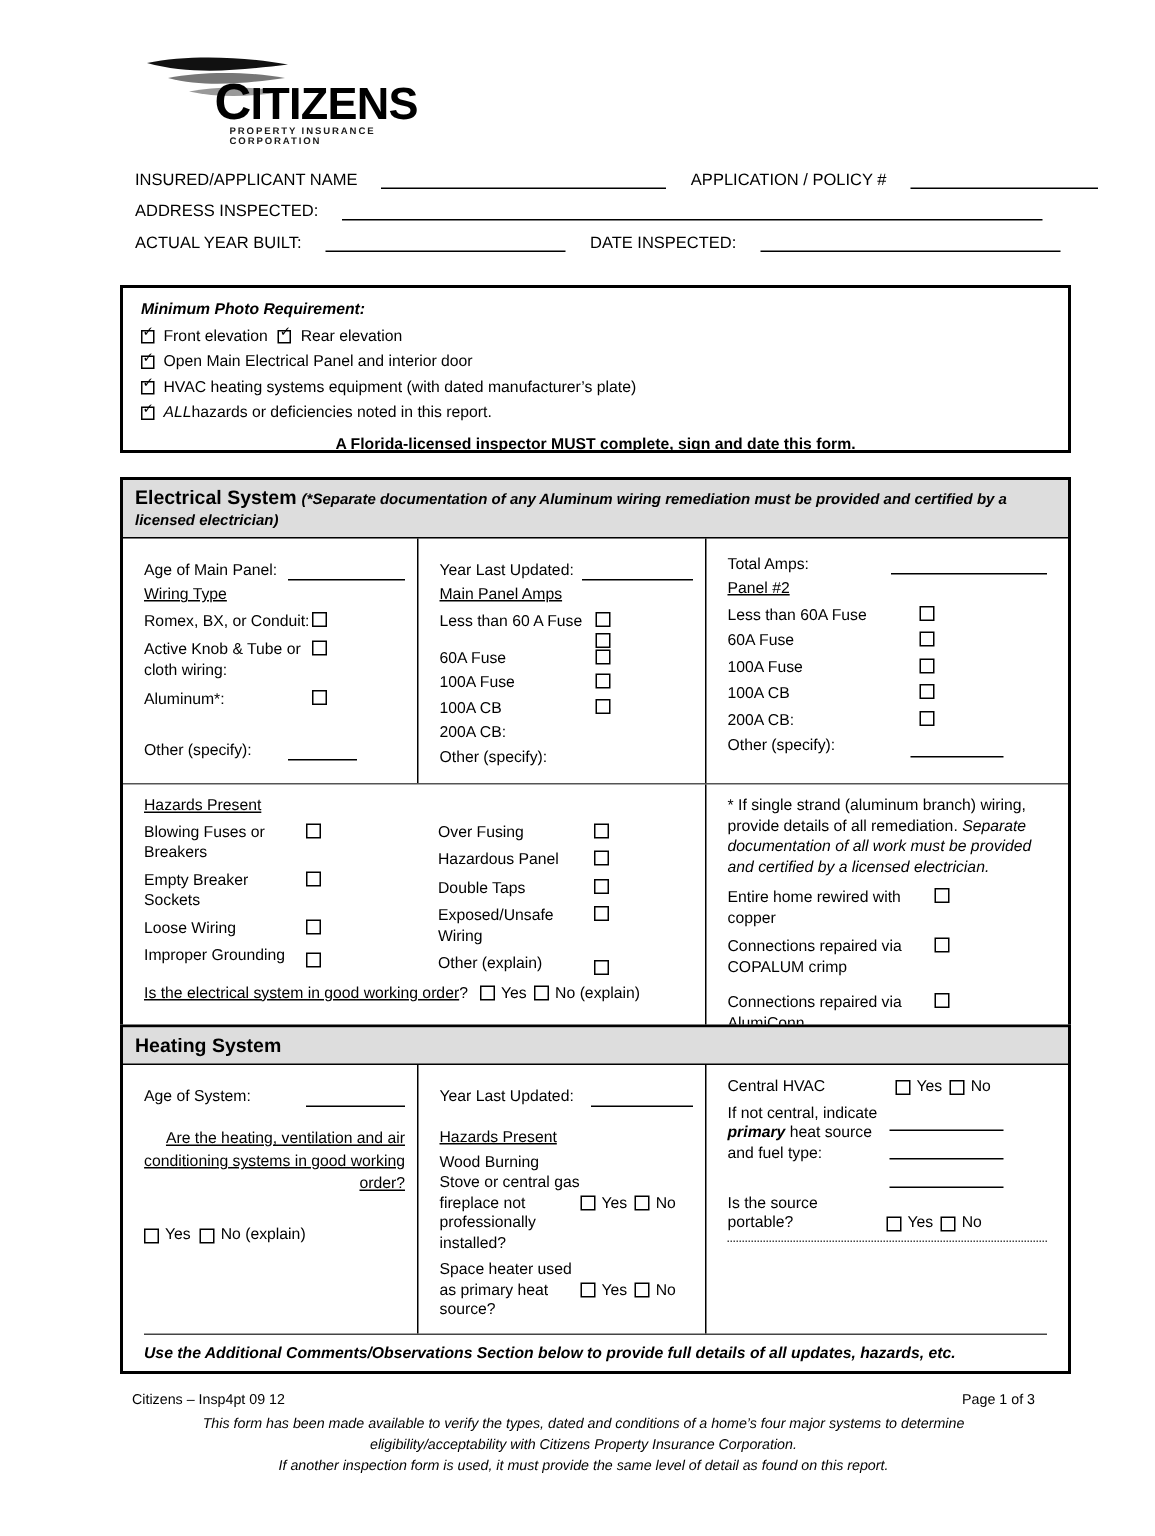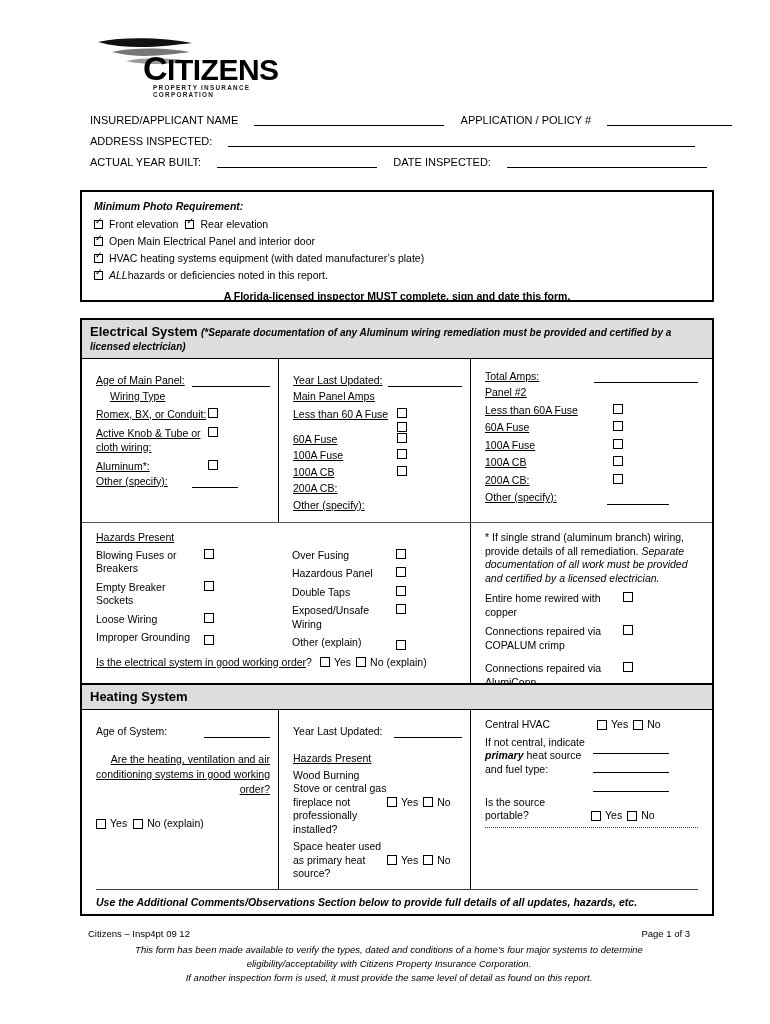--- a/index.html
+++ b/index.html
@@ -221,39 +221,39 @@
   </div>
 
   <div class="section" style="top:318px;">
     <div class="sec-head">
       <span style="font-size:13px">Electrical System</span>
       <span class="note" style="font-size:10px">(*Separate documentation of any Aluminum wiring remediation must be provided and certified by a licensed electrician)</span>
     </div>
 
     <div class="sec-body">
 
-      <div class="cols" style="border-bottom:1px solid #555;text-decoration:underline;">
+      <div class="cols" style="border-bottom:1px solid #555;">
 
         <div class="col fsize" style="width:196px; padding:8px 8px 10px 14px;">
           <div class="field-row">
             <span>Age of Main Panel:</span>
             <span style="flex:1"></span>
             <span class="u-line" style="width:78px"></span>
           </div>
-          <div class="ulbl" style="margin:3px 0 4px 14px;">Wiring Type</div>
+          <div class="ulbl" style="margin:3px 0 4px 0;">Wiring Type</div>
 
           <div class="chkrow" style="margin-bottom:6px">
             <span style="width:112px">Romex, BX, or Conduit:</span>
             <span class="box"></span>
           </div>
           <div class="chkrow" style="margin-bottom:6px">
             <span style="width:112px">Active Knob &amp; Tube or cloth wiring:</span>
             <span class="box"></span>
           </div>
-          <div class="chkrow" style="margin-bottom:1px">
+          <div class="chkrow" style="margin-bottom:20px">
             <span style="width:112px">Aluminum*:</span>
             <span class="box"></span>
           </div>
           <div class="chkrow" style="align-items:flex-end">
             <span style="width:96px">Other (specify):</span>
             <span class="u-line" style="width:46px"></span>
           </div>
         </div>
 
         <div class="col col-divider fsize" style="width:192px; padding:8px 8px 10px 14px;">

